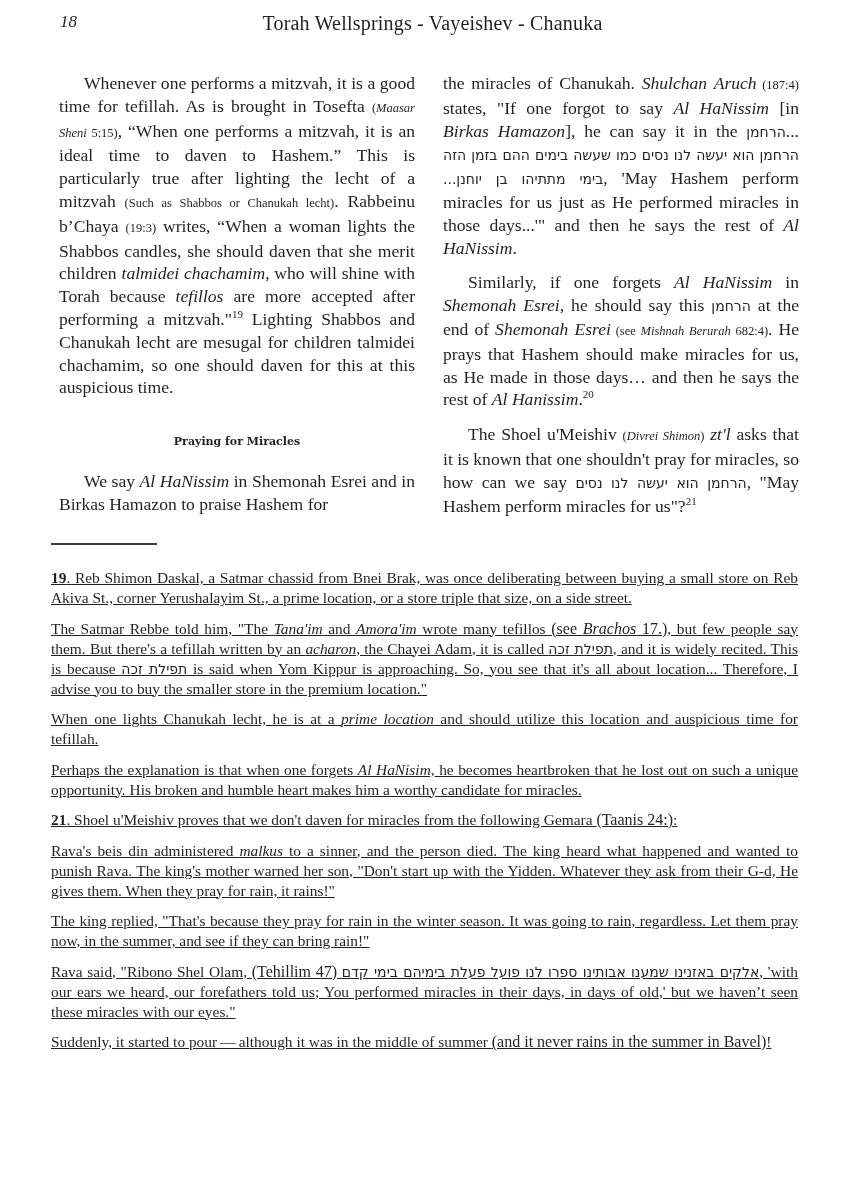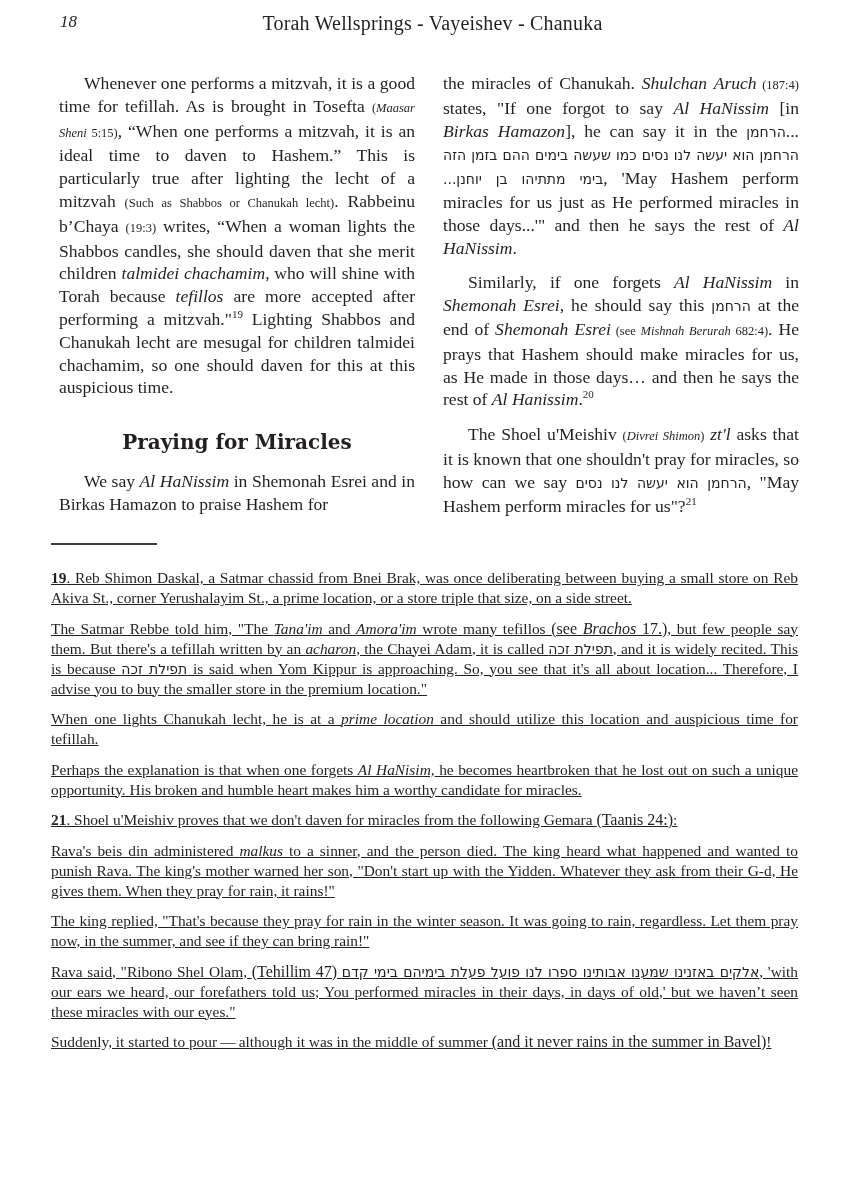--- a/index.html
+++ b/index.html
@@ -25,21 +25,21 @@
     text-align: justify;
   }
   .col-left { left: 51px; margin-left: 8px; }
   .col-right { left: 443px; }
   .col p { margin: 0 0 12px 0; text-indent: 25px; }
   .col p.noindent { text-indent: 0; }
   .small { font-size: 12.5px; }
   .sup { font-size: 11px; vertical-align: super; line-height: 0; }
   .he { direction: rtl; unicode-bidi: isolate; font-family: "DejaVu Sans", sans-serif; font-size: 14px; }
   .section-heading {
-    text-align: center; font-family: "DejaVu Serif", serif; font-weight: bold; font-size: 20px;
+    text-align: center; font-family: "DejaVu Serif", serif; font-weight: bold; font-size: 11px;
     margin: 32px 0 16px 0; text-indent: 0;
   }
   .fn-rule {
     position: absolute; left: 51px; top: 543px; width: 106px; height: 2px; background: #3a3a3a;
   }
   .footnotes {
     position: absolute; left: 51px; top: 568px; width: 747px;
     font-family: "Liberation Serif", serif; font-size: 15.4px; line-height: 20px; text-align: justify; text-decoration: underline;
   }
   .footnotes p { margin: 0 0 10.5px 0; }

